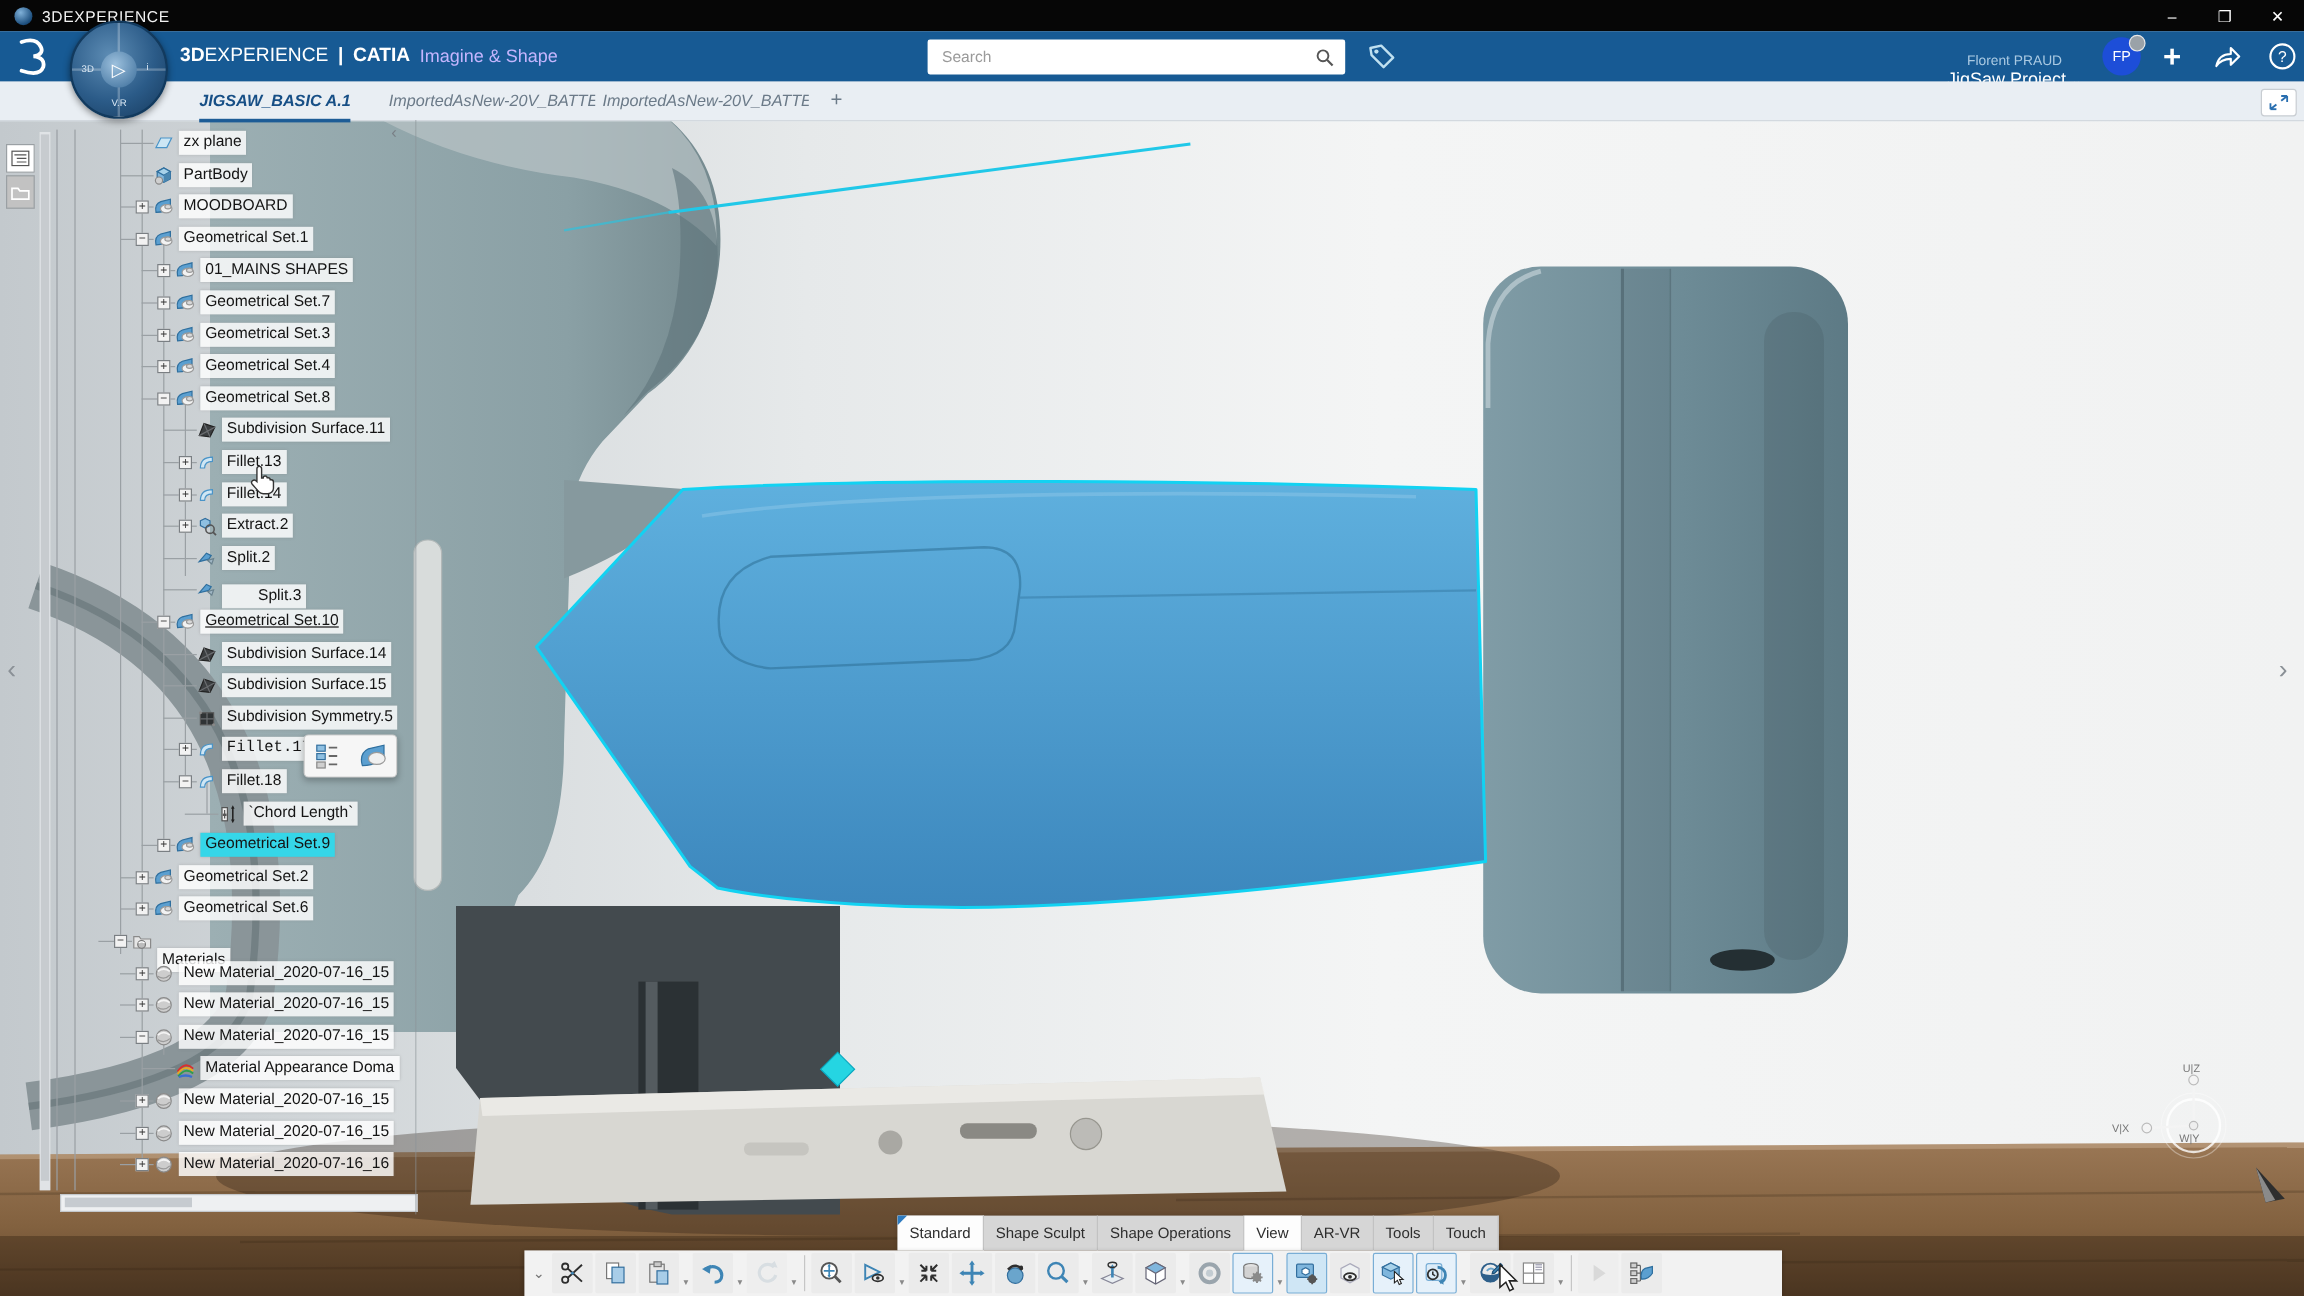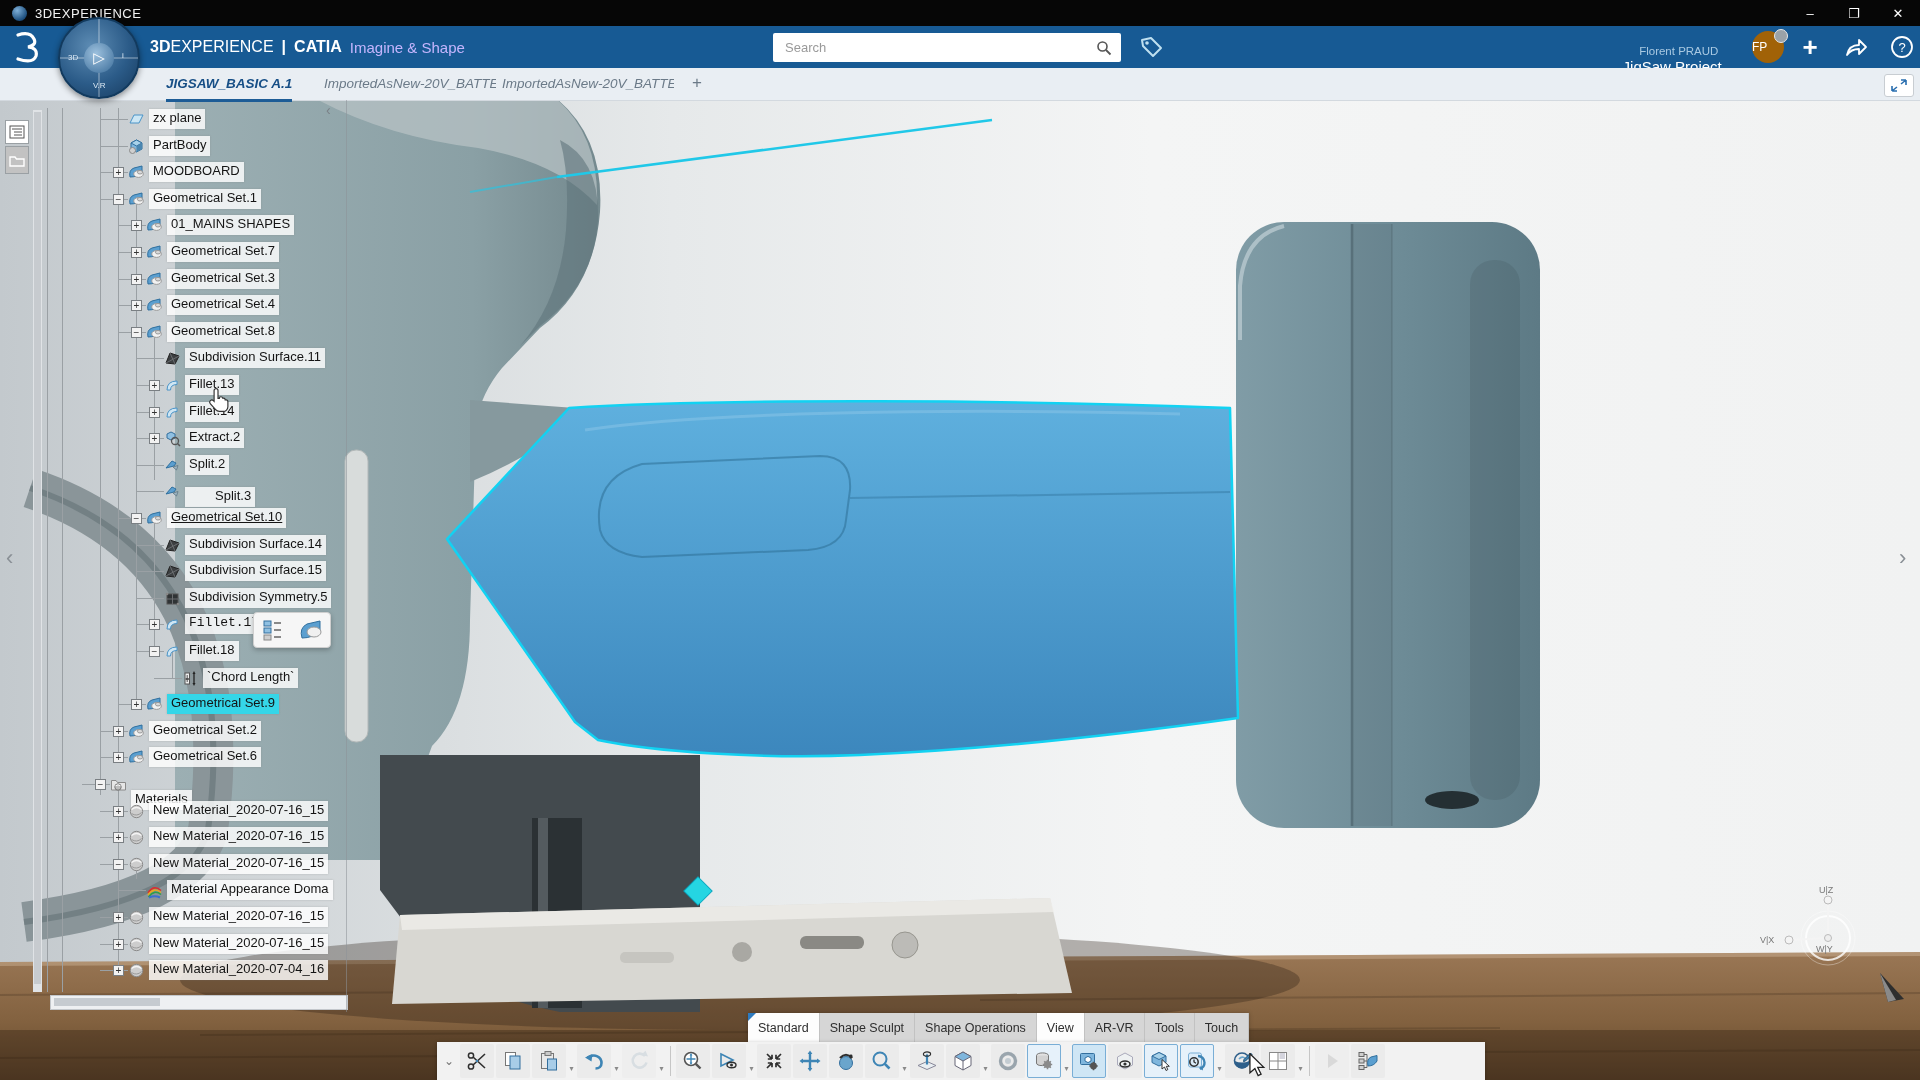--- a/index.html
+++ b/index.html
@@ -35,22 +35,22 @@
              display:flex;align-items:center;gap:28px;}
   .searchbox input{border:0;outline:none;flex:1;margin-left:10px;font-size:13px;color:#333;background:transparent;
              font-family:"Liberation Sans",sans-serif;}
   .searchbox input::placeholder{color:#9a9a9a;}
   .search-glyph{margin-right:9px;color:#555;}
   .tag-icon{position:absolute;left:1136px;top:6px;width:30px;height:30px;}
   .user-block{position:absolute;right:185px;top:18px;text-align:center;line-height:1.25;}
   .user-name{font-size:11.5px;color:#a9c9e2;}
   .project{font-size:15px;color:#fff;}
   .project .chev{font-size:11px;margin-left:4px;}
-  .avatar{position:absolute;left:1752px;top:5px;width:32px;height:32px;border-radius:50%;background:#a16207;
-          color:#fff;font-size:12px;display:flex;align-items:center;justify-content:flex-start;}
+  .avatar{position:absolute;left:1752px;top:5px;width:32px;height:32px;border-radius:50%;background:#1d4ed8;
+          color:#fff;font-size:12px;display:flex;align-items:center;justify-content:center;}
   .avatar .badge{position:absolute;right:-4px;top:-2px;width:12px;height:12px;border-radius:50%;
           background:#9aa2a8;border:1px solid #e8e8e8;}
   .hdr-act{position:absolute;top:3px;width:36px;height:36px;display:flex;align-items:center;justify-content:center;
            color:#fff;}
   
   .tabbar{position:absolute;left:0;top:68px;width:1920px;height:32px;background:#e9eef3;border-bottom:1px solid #d3d9df;}
   .doc-tab{position:absolute;top:0;height:31px;display:flex;align-items:center;font-size:13.5px;font-style:italic;
            color:#6b7a88;white-space:nowrap;overflow:hidden;}
   .doc-tab.active{color:#174f86;font-weight:bold;border-bottom:3px solid #1d5c96;}
   .newtab{position:absolute;left:686px;top:4px;width:22px;height:22px;color:#6b7a88;font-size:17px;
@@ -537,21 +537,21 @@
           <path d="M3.5,10.5 Q9,14 13.5,9.5" stroke="#9a9a9a" fill="none"></path>
         </svg></div>
       <div class="node-label" style="left: 149px; top: 833.6px;">New Material_2020-07-16_15</div>
       <div class="stub" style="left: 100px; top: 870.2px; width: 28px;"></div>
       <div class="expander" style="left: 113px; top: 865.2px;">+</div>
       <div class="node-icon" style="left: 128px; top: 862.2px;"><svg width="17" height="17" viewBox="0 0 17 17">
           <circle cx="8.5" cy="8.5" r="6.2" fill="#cdcdcd" stroke="#8a8a8a"></circle>
           <path d="M3.5,6.5 Q8.5,2.5 13.5,6.5" stroke="#f4f4f4" stroke-width="1.5" fill="none"></path>
           <path d="M3.5,10.5 Q9,14 13.5,9.5" stroke="#9a9a9a" fill="none"></path>
         </svg></div>
-      <div class="node-label" style="left: 149px; top: 860.2px;">New Material_2020-07-04_16</div>
+      <div class="node-label" style="left: 149px; top: 860.2px;">New Material_2020-07-16_16</div>
     </div>
 
   <div class="vscroll">
       <div class="thumb"></div>
     </div>
   <div class="hscroll">
       <div class="thumb"></div>
     </div>
   <div class="panel-divider"></div>
   <div class="panel-collapse">‹</div>

